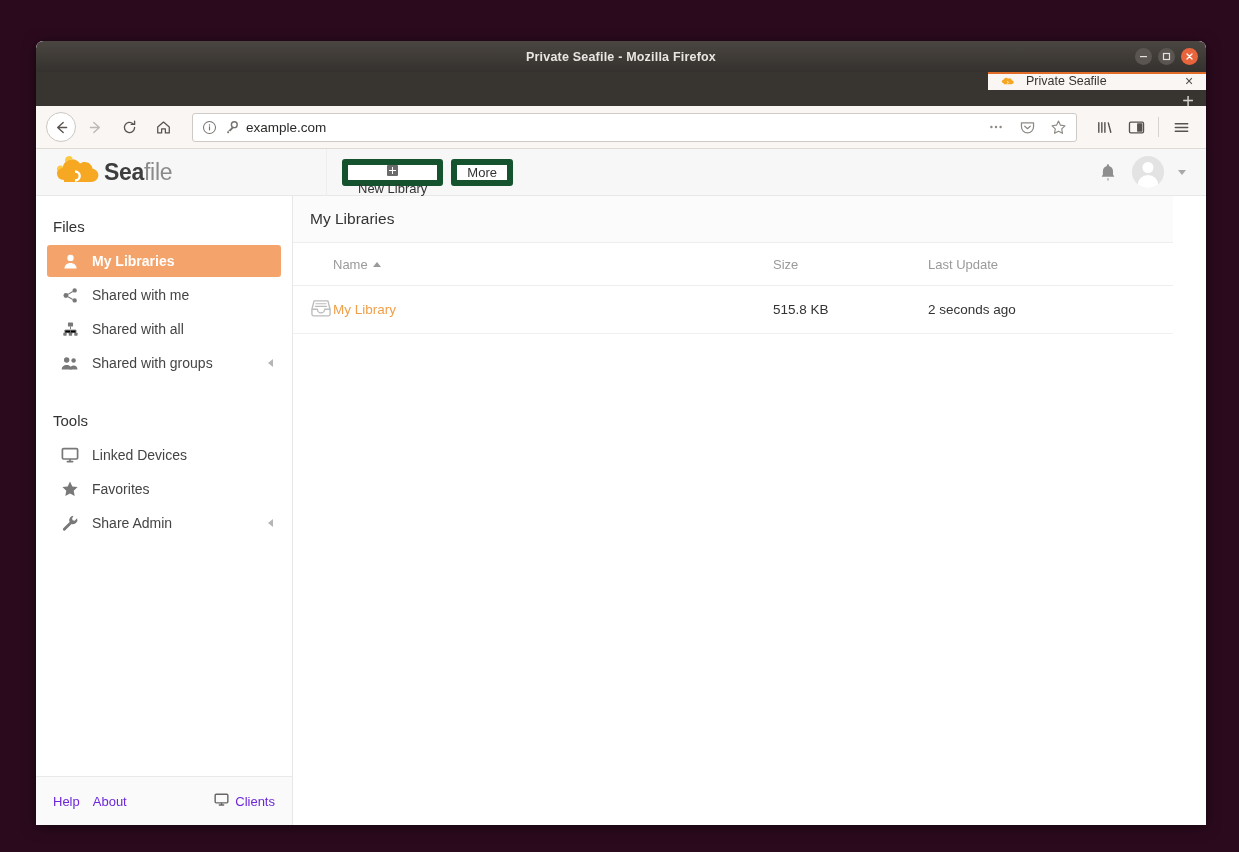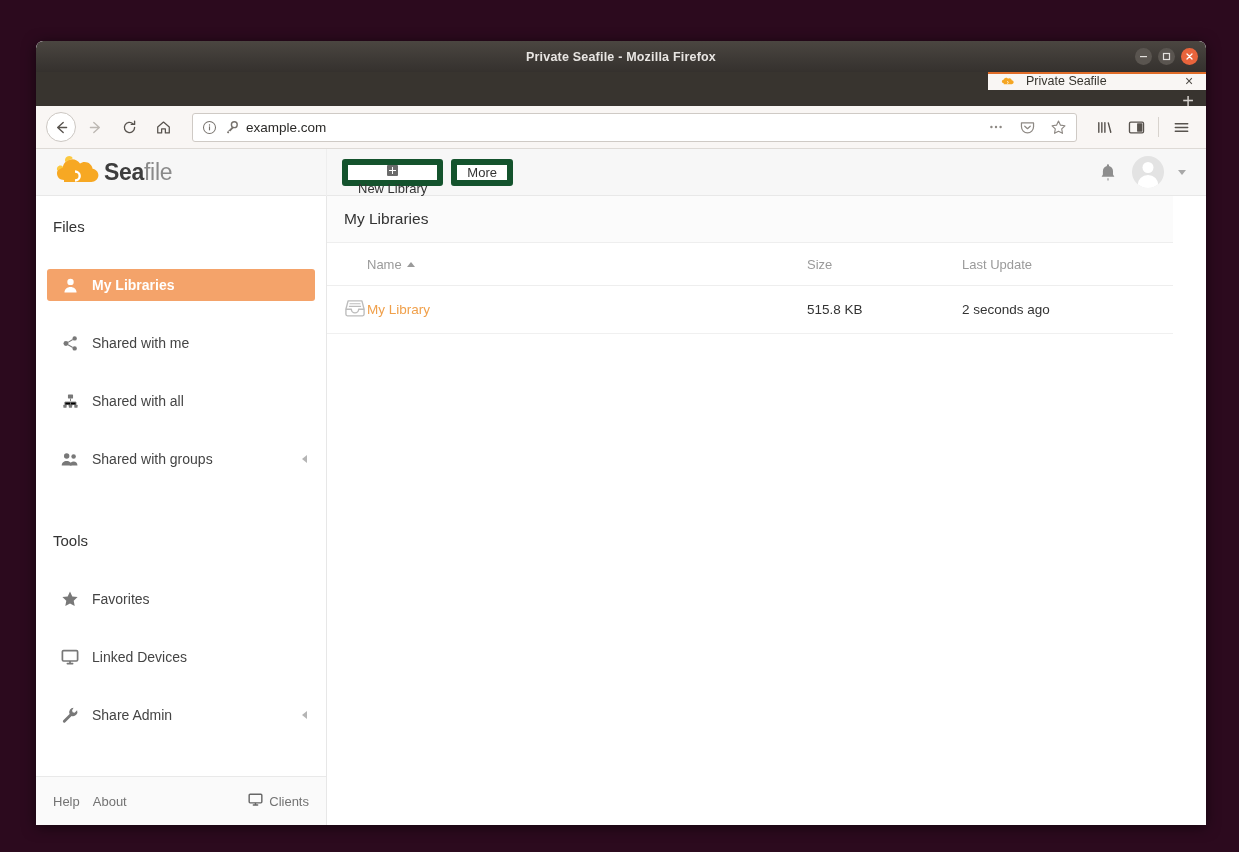--- a/index.html
+++ b/index.html
@@ -275,28 +275,27 @@
     border-right: 4px solid transparent;
     border-top: 5px solid #a8a8a8;
     cursor: pointer;
   }
 
   
   #body { flex: 1 1 auto; display: flex; min-height: 0; }
 
   
   #sidebar {
-    width: 291px;
+    width: 257px;
     flex: 0 0 auto;
     background: #fff;
     border-right: 1px solid #e7e7e7;
     display: flex;
     flex-direction: column;
     position: relative;
-    gap: 24px;
   }
   .side-head {
     font-size: 15px;
     color: #333;
     padding: 22px 0 10px 17px;
   }
   .side-head.tools { padding-top: 31px; }
   .nav-item {
     height: 32px;
     margin: 0 11px 2px 11px;
@@ -336,21 +335,21 @@
 
   #footer {
     margin-top: auto;
     height: 49px;
     border-top: 1px solid #e9e9e9;
     background: #fafafa;
     display: flex;
     align-items: center;
     padding: 0 17px;
     font-size: 13px;
-    color: #737373;
+    color: #6d28d9;
   }
   #footer .flink { margin-right: 13px; cursor: pointer; }
   #footer .clients {
     margin-left: auto;
     display: flex;
     align-items: center;
     gap: 6px;
     cursor: pointer;
   }
 
@@ -647,35 +646,35 @@
           </span>
           <span class="lbl">Shared with groups</span>
           <span class="caret-left"></span>
         </div>
 
         <div class="side-head tools">Tools</div>
 
         <div class="nav-item">
           <span class="ico">
             <svg width="18" height="18" viewBox="0 0 18 18">
-                <path d="M9 1.6 L11.3 6.4 L16.6 7.1 L12.7 10.8 L13.7 16 L9 13.5 L4.3 16 L5.3 10.8 L1.4 7.1 L6.7 6.4 Z" fill="currentColor"></path>
-              </svg>
-          </span>
-          <span class="lbl">Favorites</span>
-        </div>
-
-        <div class="nav-item">
-          <span class="ico">
-            <svg width="18" height="18" viewBox="0 0 18 18">
                 <rect x="1.4" y="2.6" width="15.2" height="10.4" rx="1.2" fill="none" stroke="currentColor" stroke-width="1.7"></rect>
                 <path d="M6.4 15.6 H11.6" stroke="currentColor" stroke-width="1.7" stroke-linecap="round"></path>
                 <path d="M9 13 V15.6" stroke="currentColor" stroke-width="1.7"></path>
               </svg>
           </span>
           <span class="lbl">Linked Devices</span>
+        </div>
+
+        <div class="nav-item">
+          <span class="ico">
+            <svg width="18" height="18" viewBox="0 0 18 18">
+                <path d="M9 1.6 L11.3 6.4 L16.6 7.1 L12.7 10.8 L13.7 16 L9 13.5 L4.3 16 L5.3 10.8 L1.4 7.1 L6.7 6.4 Z" fill="currentColor"></path>
+              </svg>
+          </span>
+          <span class="lbl">Favorites</span>
         </div>
 
         <div class="nav-item">
           <span class="ico">
             <svg width="18" height="18" viewBox="0 0 18 18">
                 <path d="M12.6 1.8a4.4 4.4 0 0 0-4 6.2L2.3 14.3a1.4 1.4 0 0 0 2 2l6.3-6.3a4.4 4.4 0 0 0 5.5-5.8l-2.5 2.5-2-.5-.5-2z" fill="currentColor"></path>
               </svg>
           </span>
           <span class="lbl">Share Admin</span>
           <span class="caret-left"></span>

